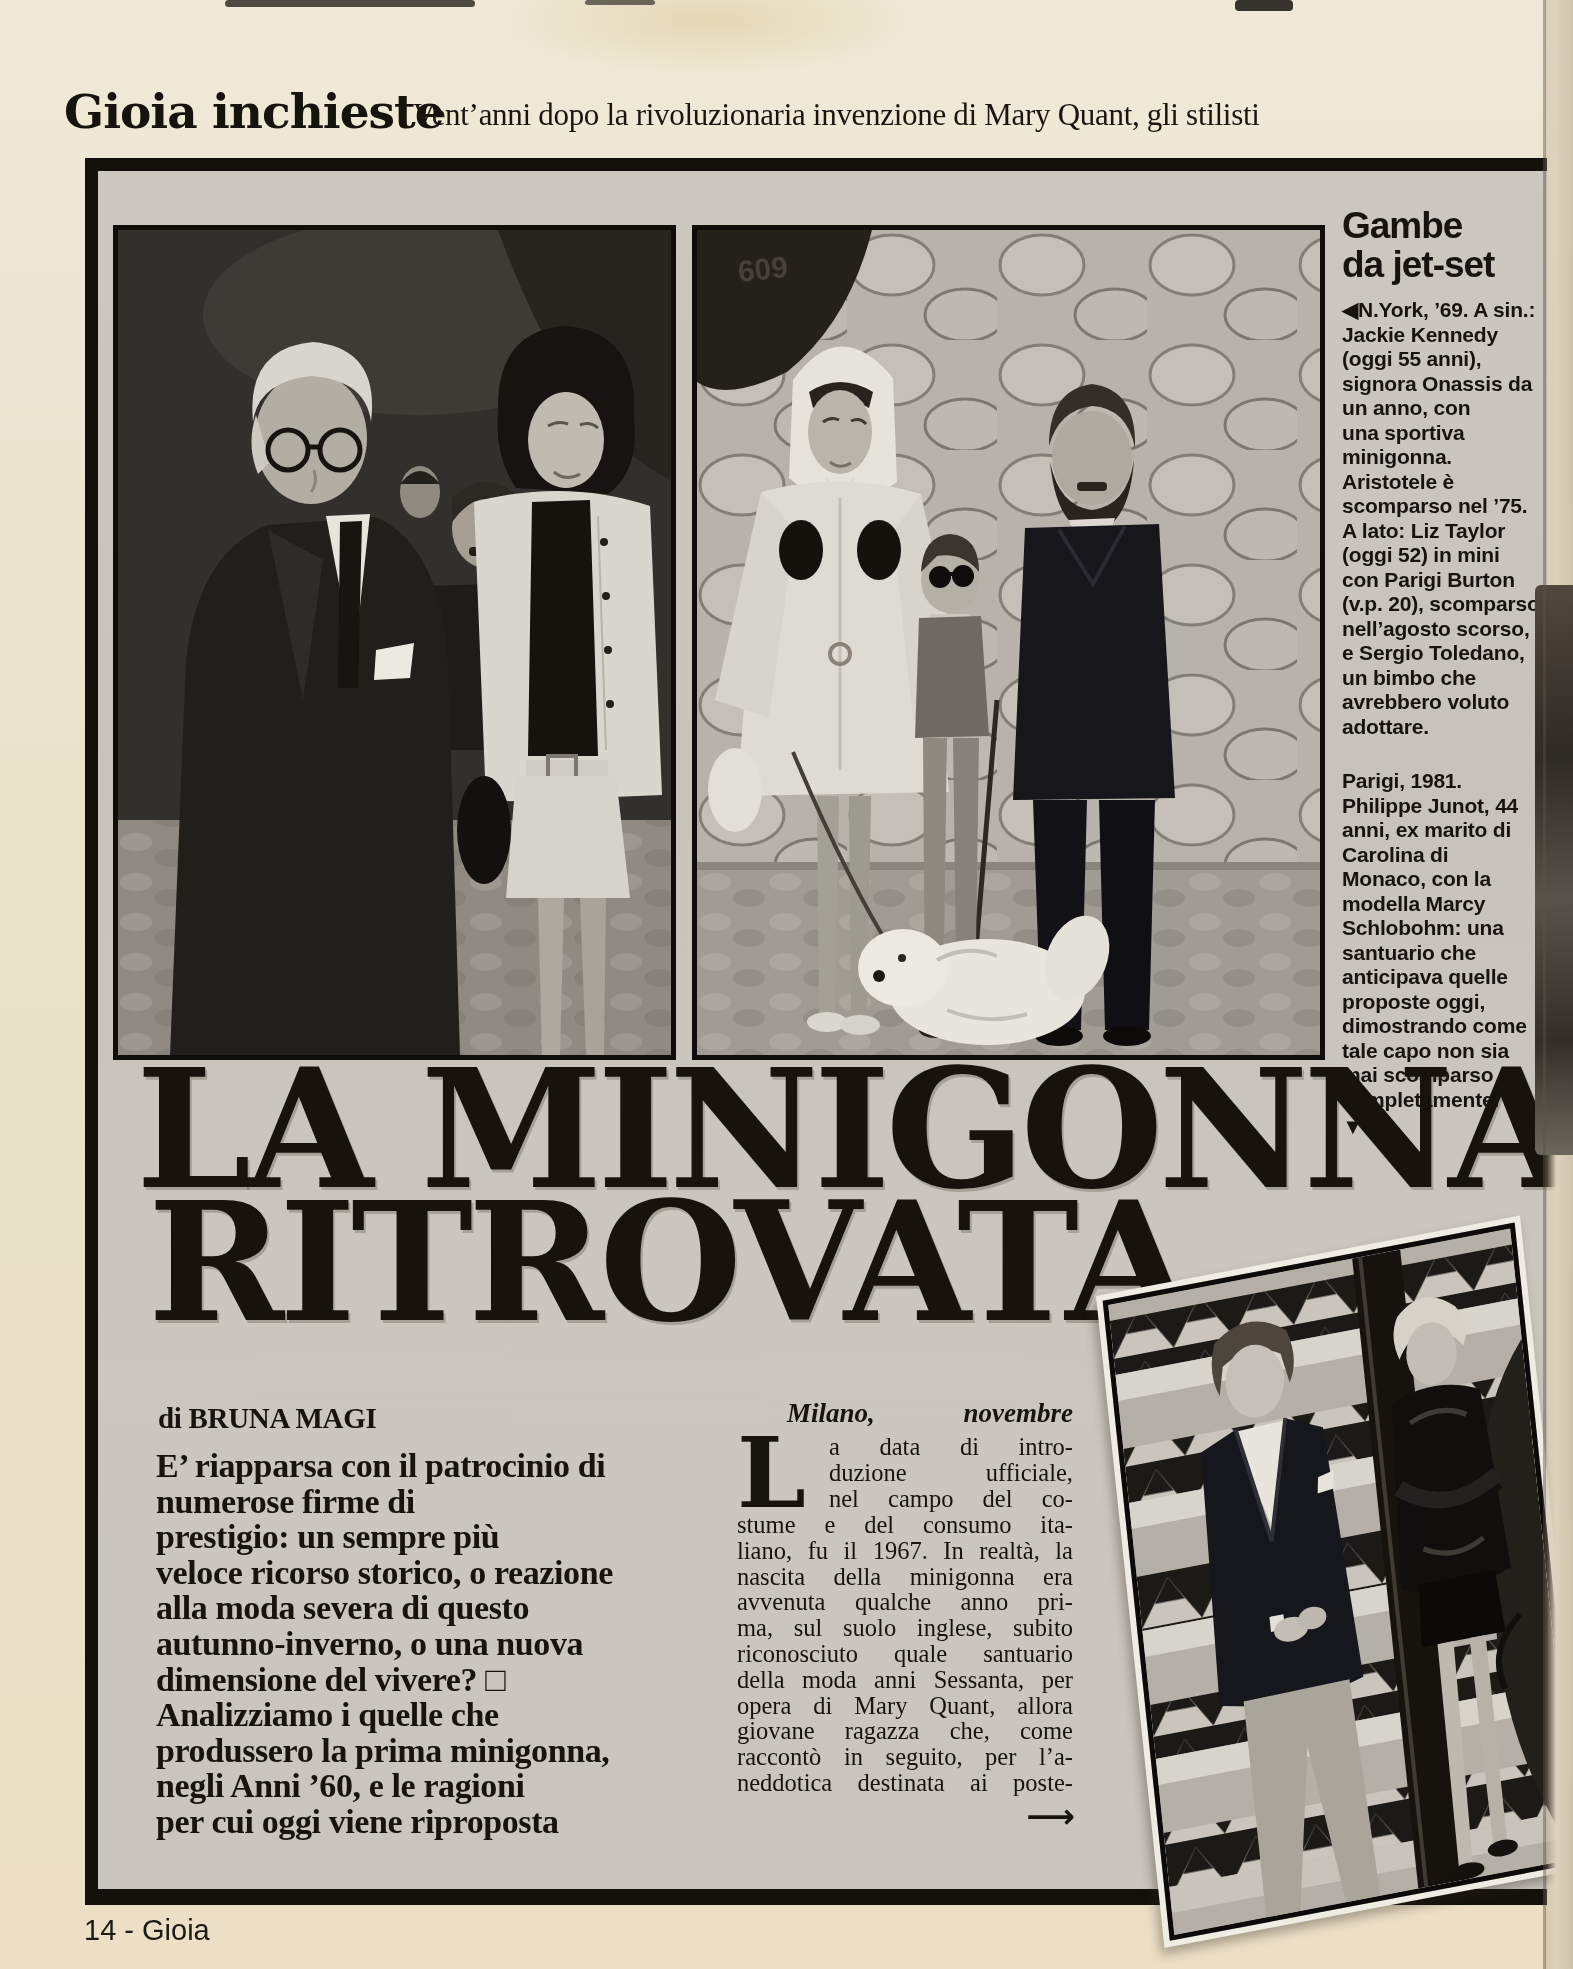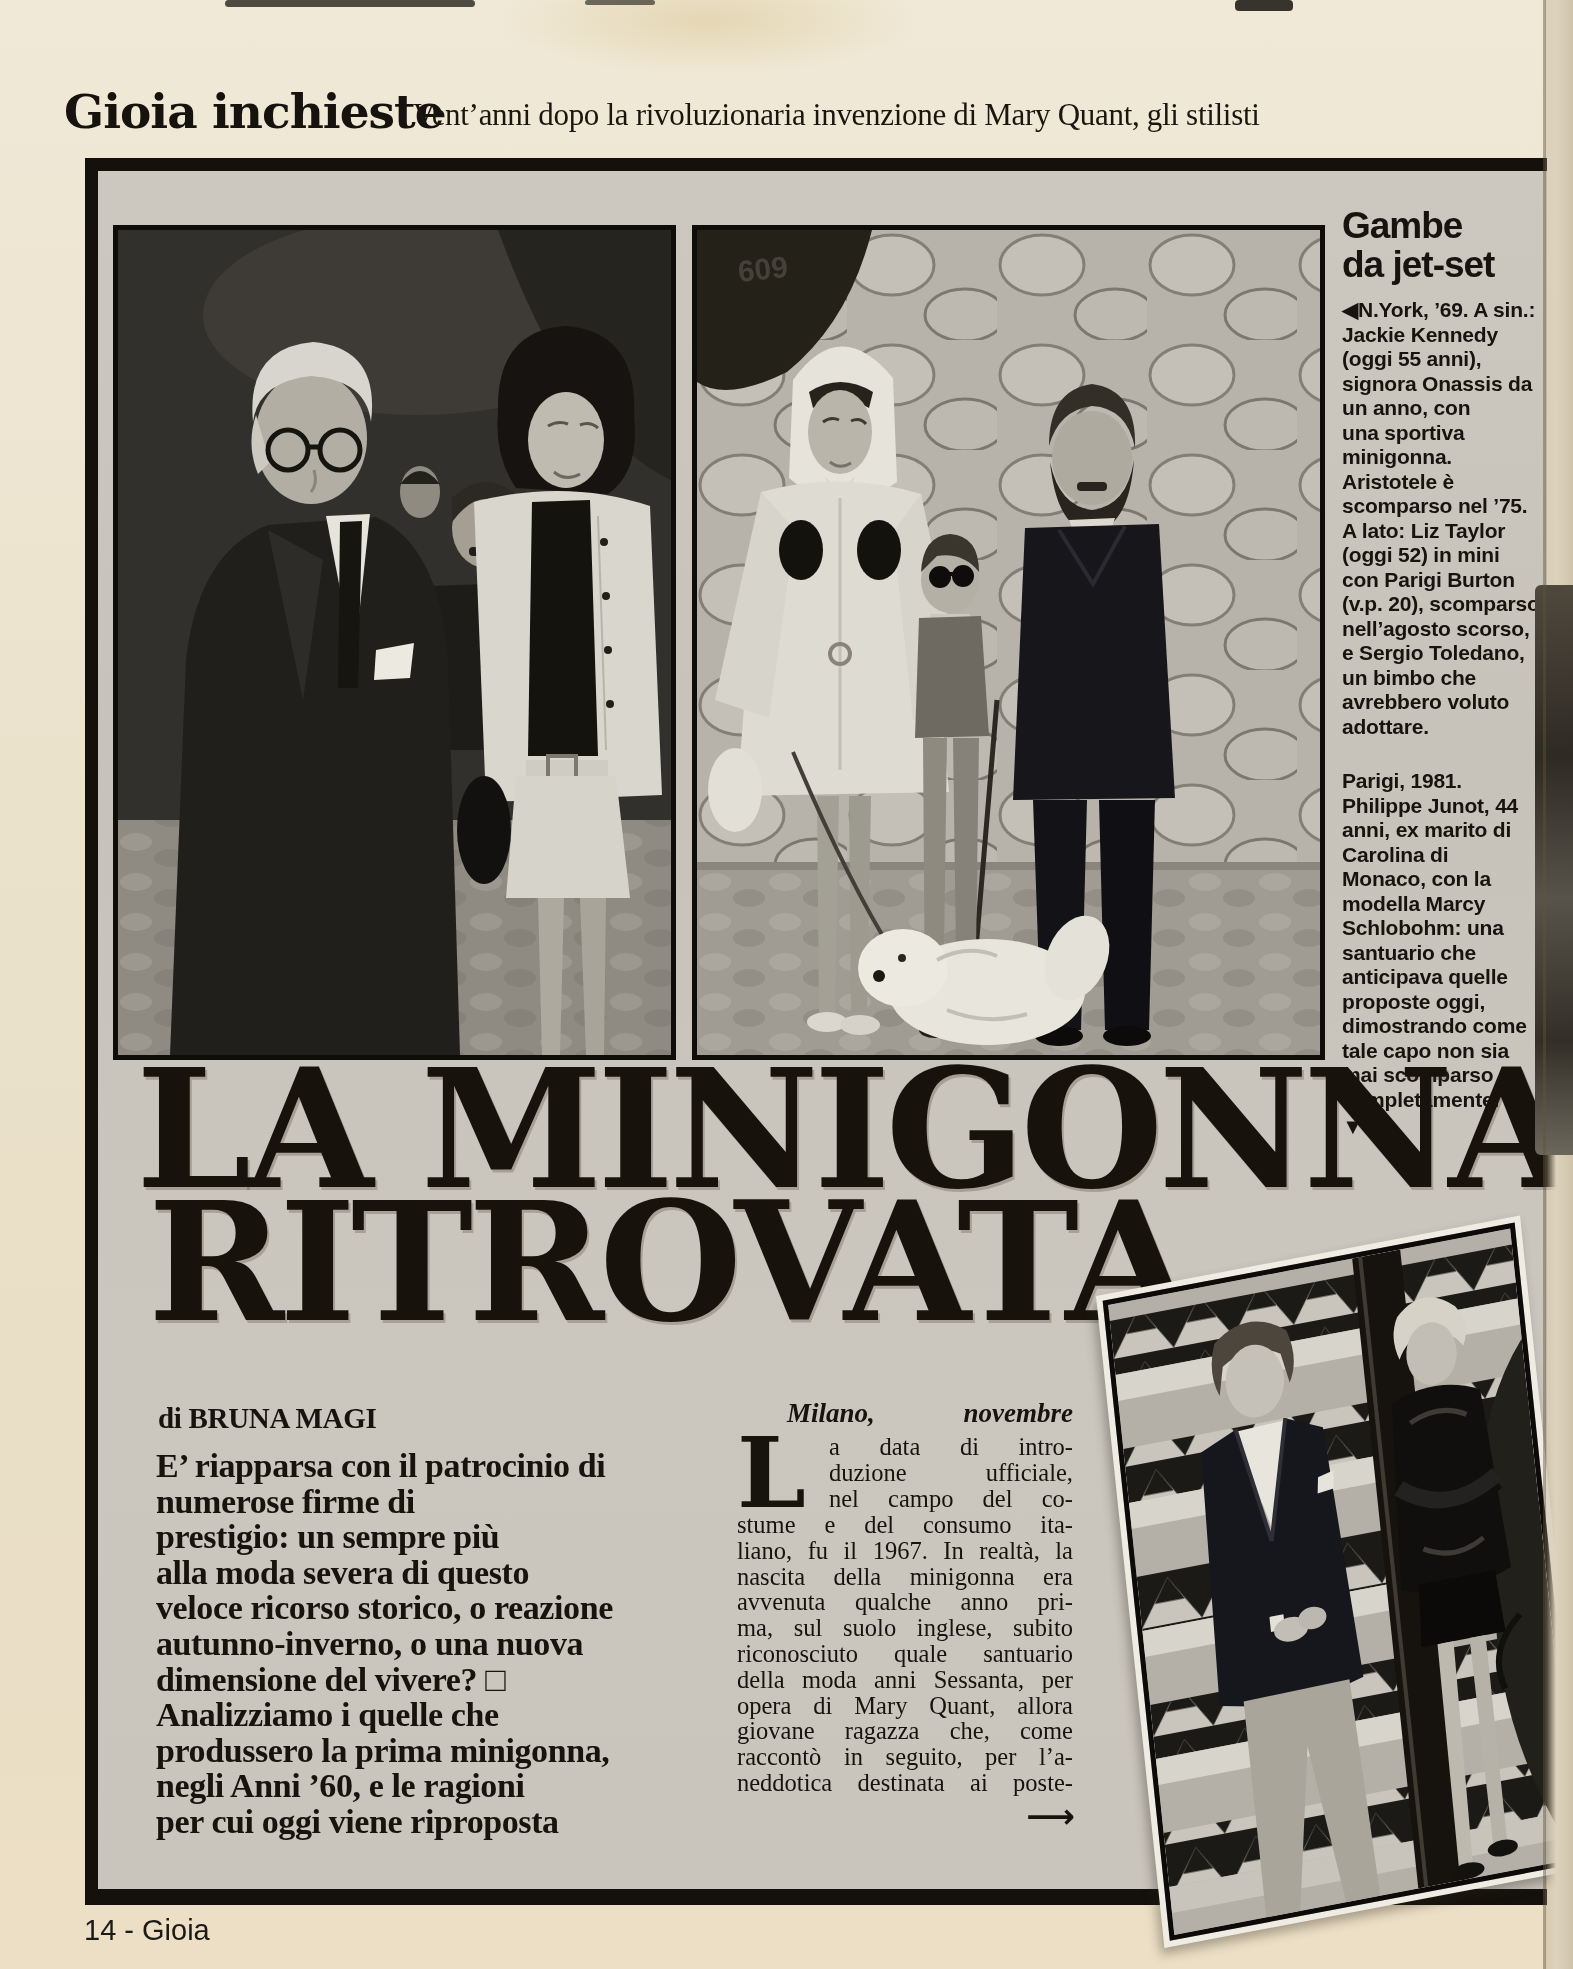--- a/index.html
+++ b/index.html
@@ -274,22 +274,22 @@
   </div>
 
   <div class="abs hl hl1">LA MINIGONNA</div>
   <div class="abs hl hl2">RITROVATA</div>
 
   <div class="abs byline">di BRUNA MAGI</div>
   <div class="abs intro">
       <div class="ln">E’ riapparsa con il patrocinio di</div>
       <div class="ln">numerose firme di</div>
       <div class="ln">prestigio: un sempre più</div>
+      <div class="ln">veloce ricorso storico, o reazione</div>
       <div class="ln">alla moda severa di questo</div>
-      <div class="ln">veloce ricorso storico, o reazione</div>
       <div class="ln">autunno-inverno, o una nuova</div>
       <div class="ln">dimensione del vivere? □</div>
       <div class="ln">Analizziamo i quelle che</div>
       <div class="ln">produssero la prima minigonna,</div>
       <div class="ln">negli Anni ’60, e le ragioni</div>
       <div class="ln">per cui oggi viene riproposta</div>
     </div>
 
   <div class="abs artcol">
     <div class="dateline ln">Milano, novembre</div>

